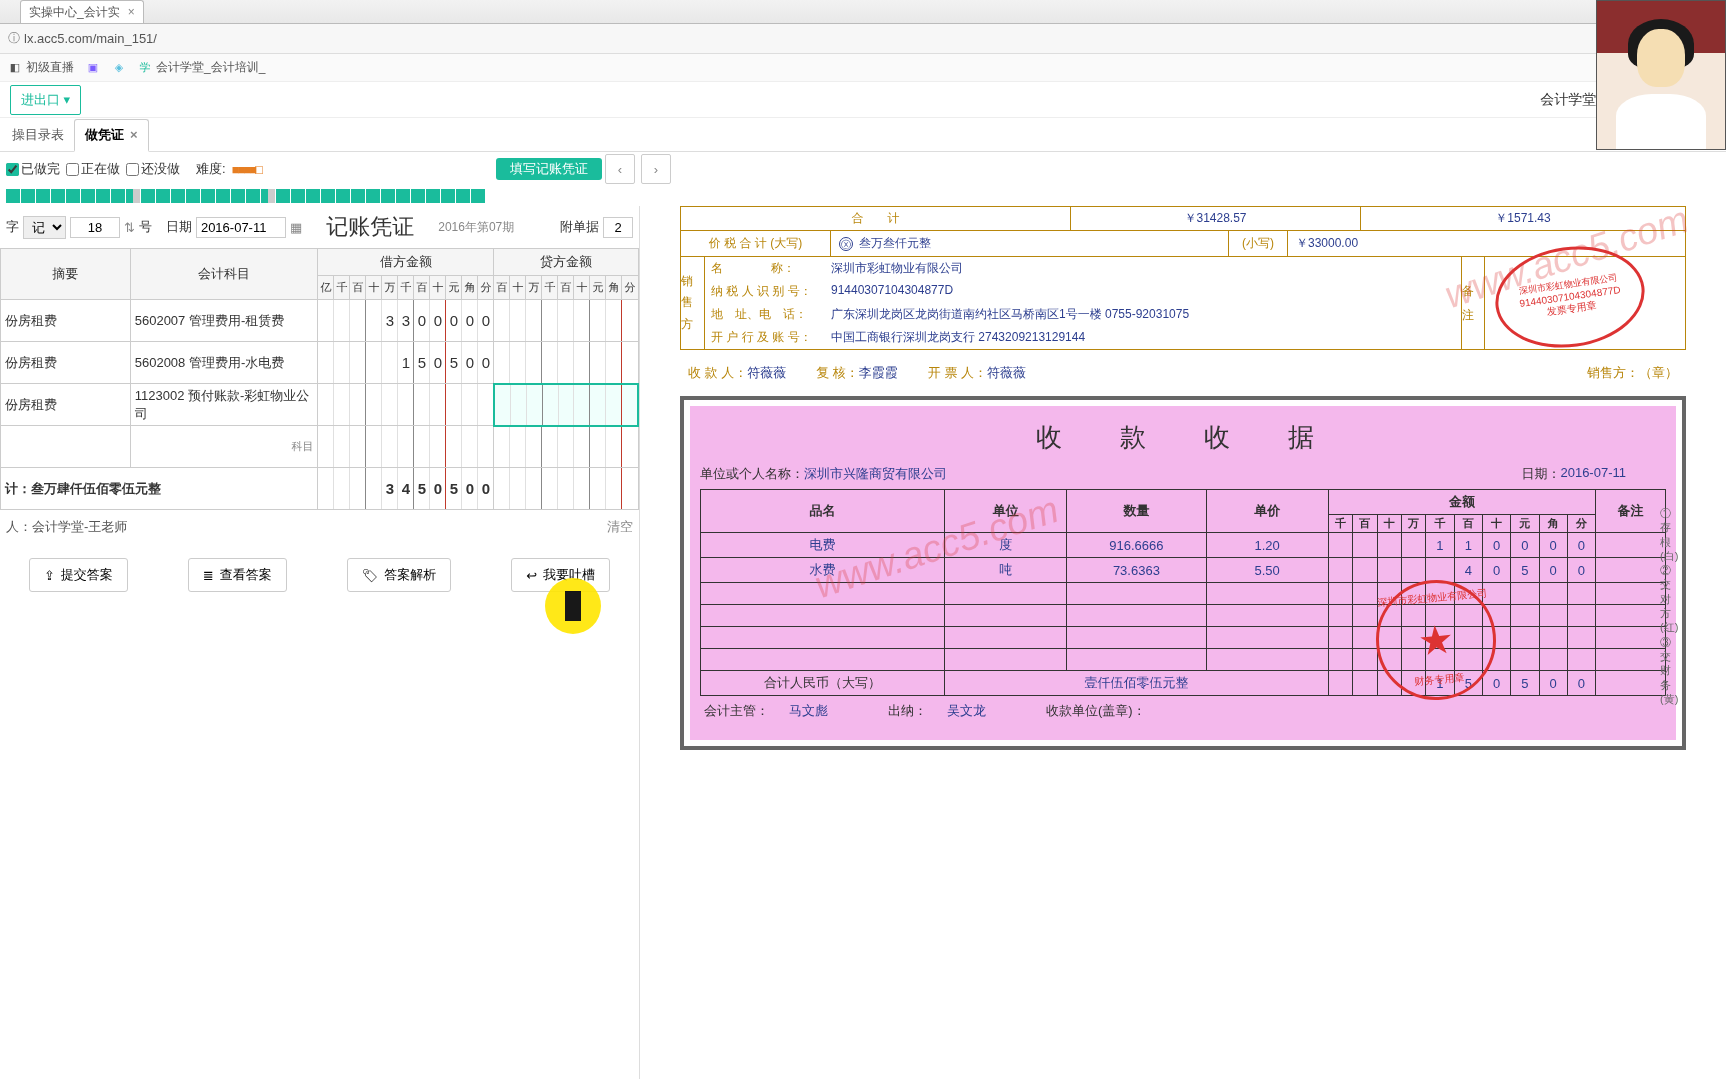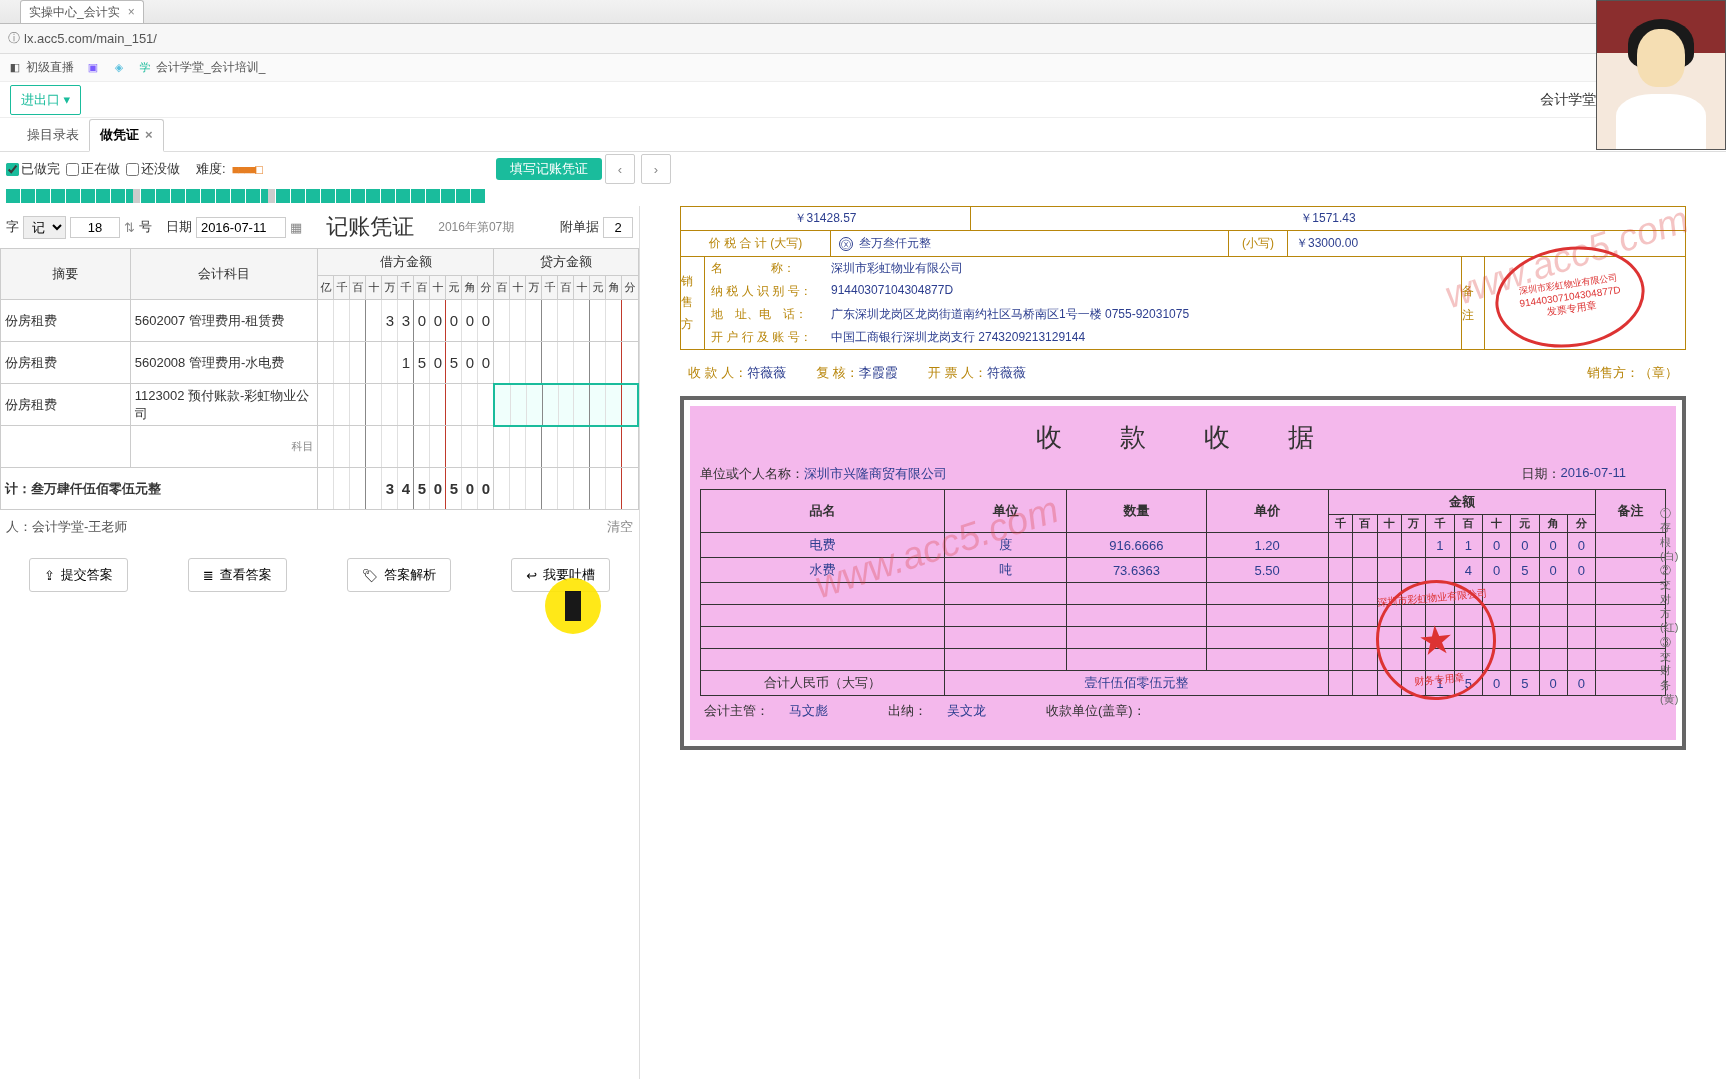--- a/index.html
+++ b/index.html
@@ -10,21 +10,21 @@
 .url-bar{height:30px;display:flex;align-items:center;padding:0 8px;background:#f7f7f7;border-bottom:1px solid #ddd}
 .url-icon{color:#888;margin-right:4px;font-size:12px}
 .url-text{color:#555;font-size:13px}
 .bookmark-bar{height:28px;display:flex;align-items:center;padding:0 8px;background:#fafafa;border-bottom:1px solid #eee;gap:12px;font-size:12px}
 .bk-item{display:flex;align-items:center;gap:4px;color:#555}
 .bk-icon{width:14px;height:14px;display:inline-flex;align-items:center;justify-content:center;font-size:11px}
 .top-bar{height:36px;display:flex;align-items:center;justify-content:space-between;padding:0 10px;border-bottom:1px solid #eee}
 .export-btn{border:1px solid #1abc9c;color:#1abc9c;padding:5px 10px;border-radius:2px;cursor:pointer;font-size:13px}
 .user-info{font-size:14px}
 .user-info .vip{color:#e67e22}
-.sub-tabs{height:34px;display:flex;align-items:center;border-bottom:1px solid #ddd;padding:0 17px}
+.sub-tabs{height:34px;display:flex;align-items:center;border-bottom:1px solid #ddd;padding:0 2px}
 .sub-tab{padding:6px 10px;font-size:13px;color:#555;cursor:pointer}
 .sub-tab.active{background:#fff;border:1px solid #ccc;border-bottom:2px solid #fff;border-radius:3px 3px 0 0;font-weight:bold;color:#000;margin-bottom:-1px}
 .sub-tab .x{margin-left:6px;color:#888}
 .filter-row{height:34px;display:flex;align-items:center;padding:0 6px;gap:6px;position:relative}
 .chk{display:flex;align-items:center;gap:2px;font-size:13px}
 .chk input{accent-color:#1abc9c}
 .diff-label{margin-left:10px}
 .diff-stars{color:#e67e22;letter-spacing:-2px}
 .fill-btn{position:absolute;left:496px;background:#1abc9c;color:#fff;border:none;padding:2px 14px;border-radius:3px;cursor:pointer;font-size:13px}
 .nav-arrows{position:absolute;left:605px;display:flex;gap:6px}
@@ -452,20 +452,21 @@
     <div class="cursor-highlight">
         <span class="text-cursor">Ⅰ</span>
       </div>
   </div>
 
   <div class="right-pane">
     <span class="watermark" style="top:30px;left:800px">www.acc5.com</span>
 
     <div class="invoice-box">
       <div class="inv-sum-row">
+        <div class="inv-sum-label">合　　计</div>
         <div class="inv-sum-v1">￥31428.57</div>
         <div class="inv-sum-v2">￥1571.43</div>
       </div>
       <div class="inv-cap-row">
         <div class="inv-label" style="width:150px">价 税 合 计 (大写)</div>
         <div class="inv-val" style="flex:1;display:flex;align-items:center;gap:6px">
           <span style="color:#2c3e8f;border:1px solid #2c3e8f;border-radius:50%;width:14px;height:14px;font-size:10px;text-align:center">ⓧ</span>
           <span>叁万叁仟元整</span>
         </div>
         <div class="inv-label" style="width:60px;border-left:1px solid #b8860b">(小写)</div>

